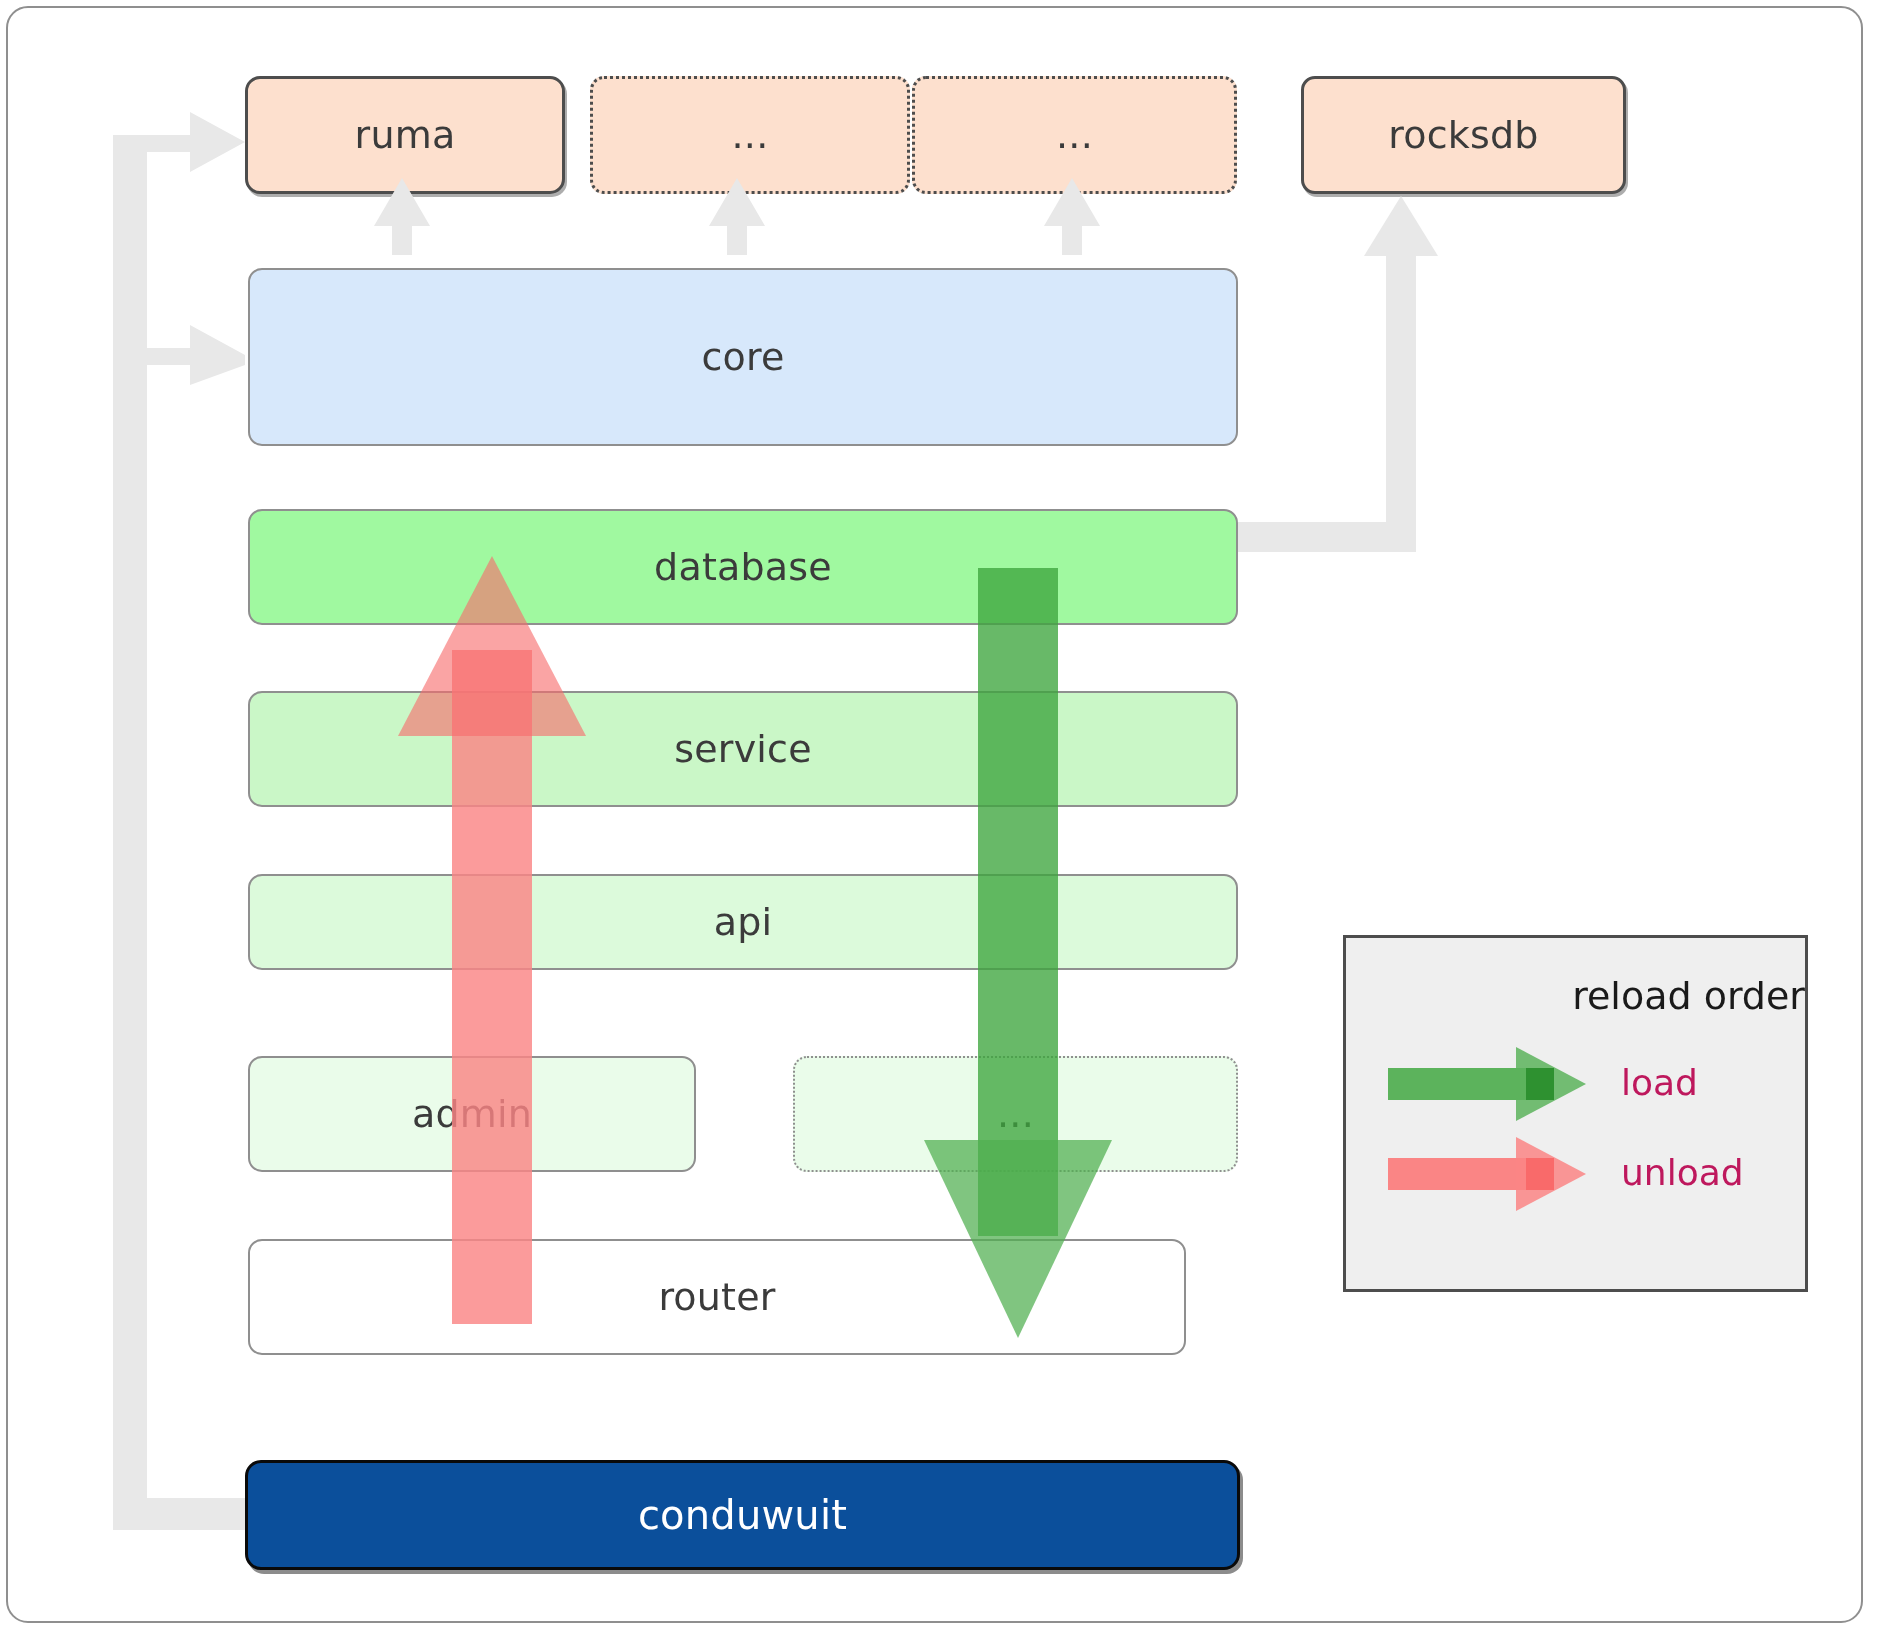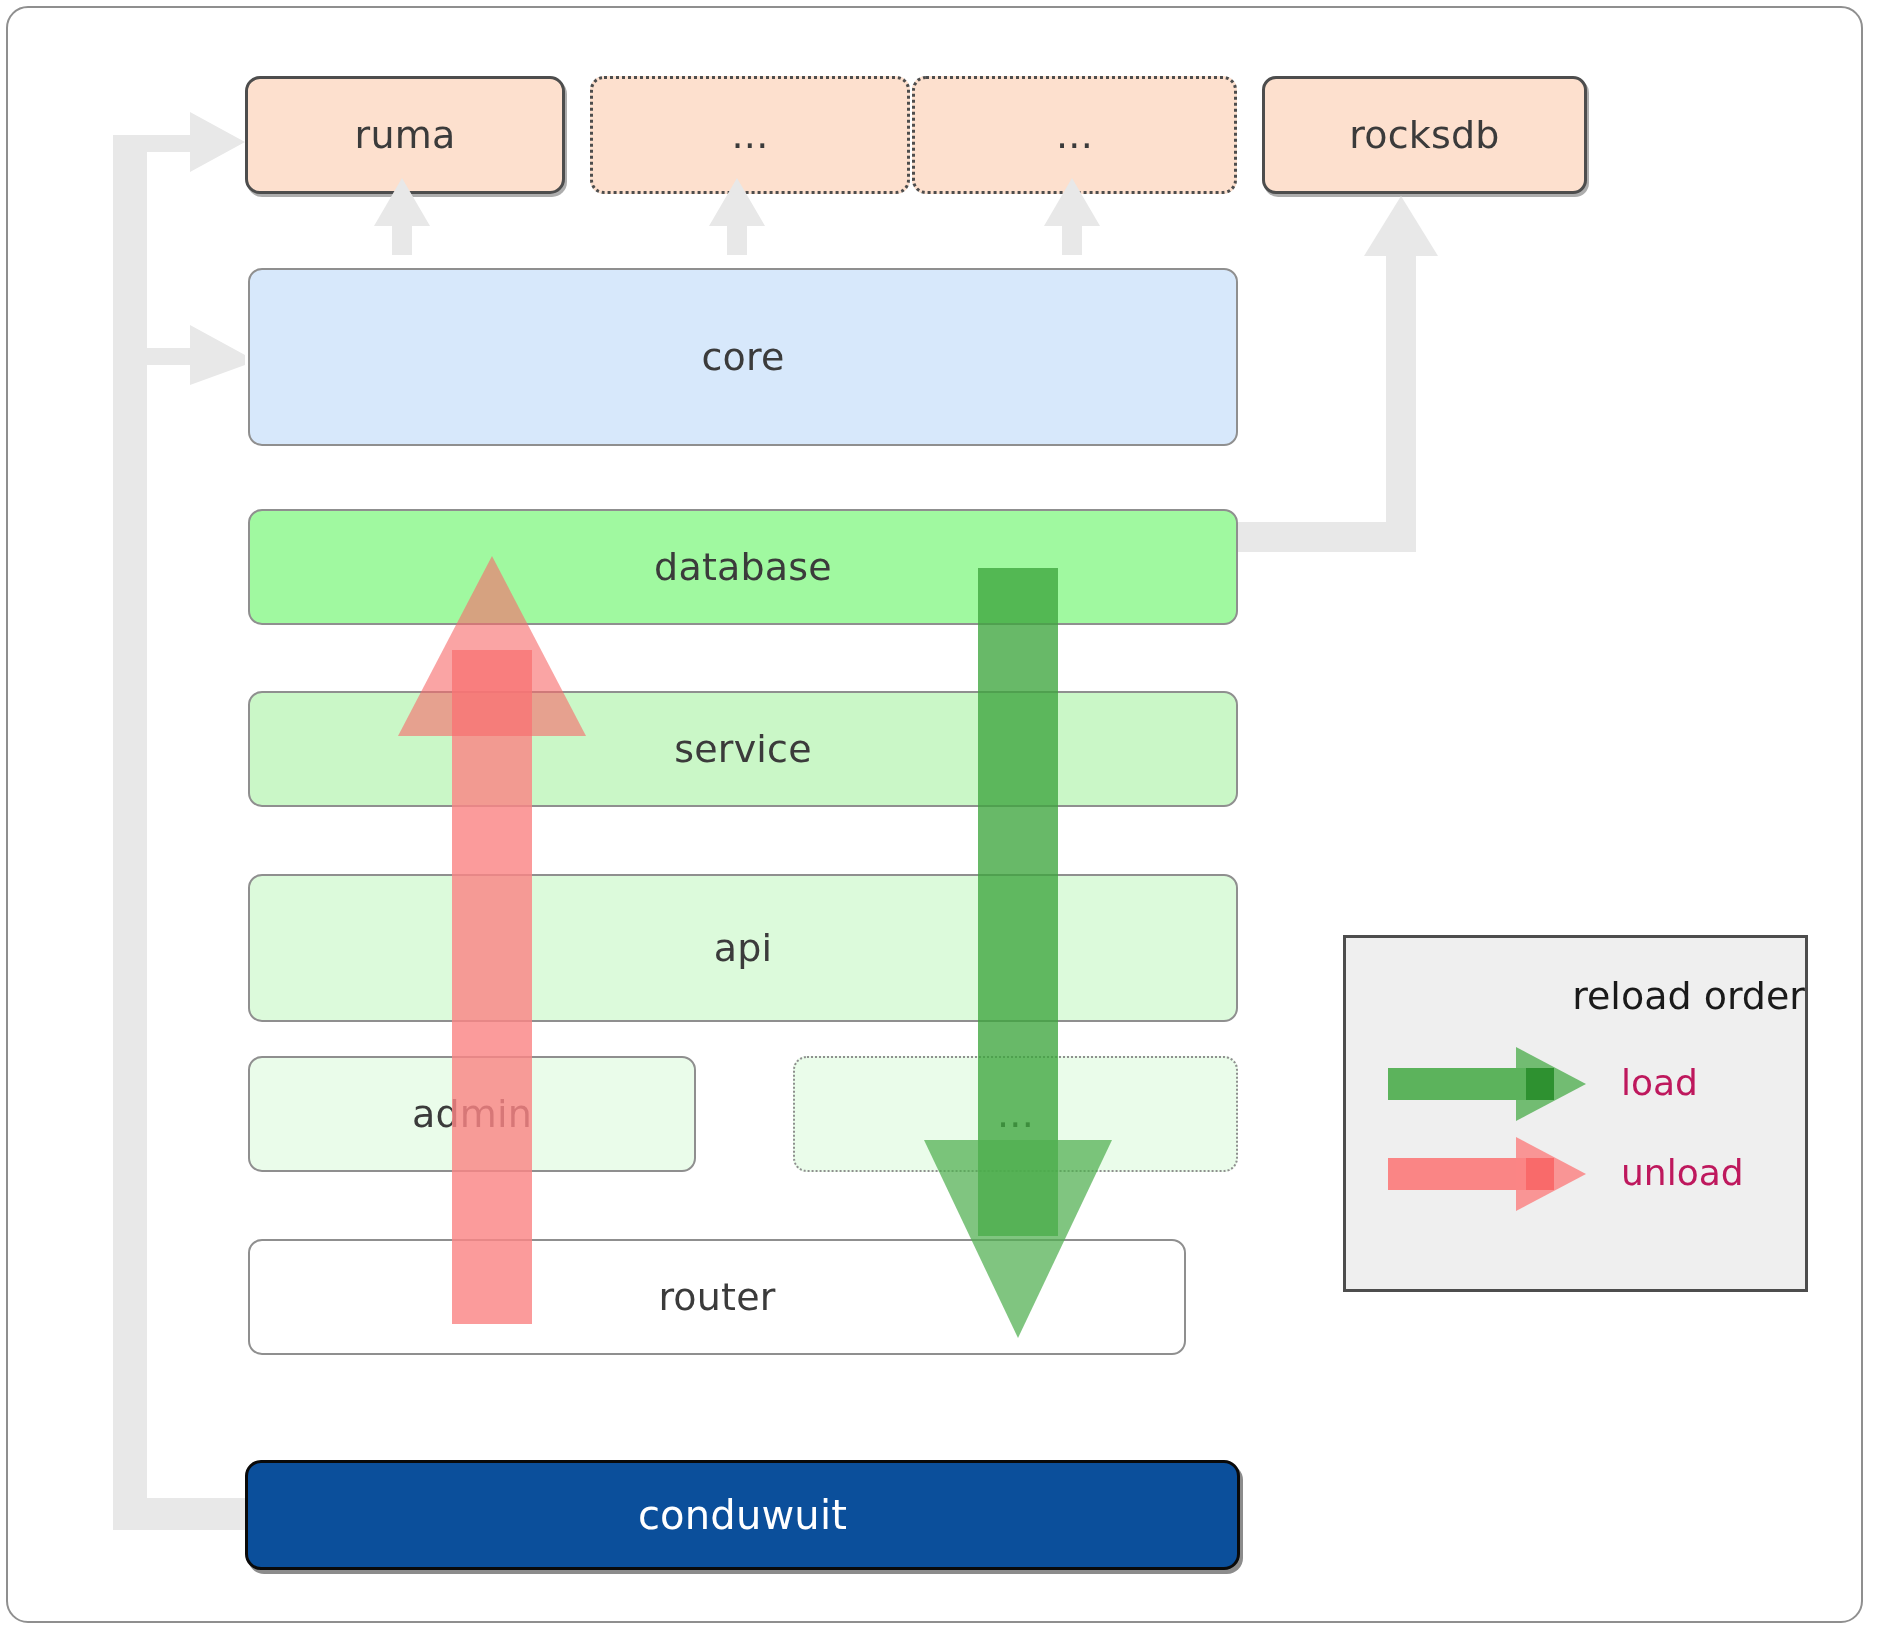--- a/index.html
+++ b/index.html
@@ -133,35 +133,35 @@
 
   <div class="node dep" style="left:245px; top:76px; width:320px; height:118px;border-radius:15px;">
     <span class="lbl">ruma</span>
   </div>
   <div class="node dep dotted" style="left:590px; top:76px; width:320px; height:118px;">
     <span class="lbl">...</span>
   </div>
   <div class="node dep dotted" style="left:912px; top:76px; width:325px; height:118px;">
     <span class="lbl">...</span>
   </div>
-  <div class="node dep" style="left:1262px; top:76px; width:325px; height:118px;">
+  <div class="node dep" style="left:1301px; top:76px; width:325px; height:118px;">
     <span class="lbl">rocksdb</span>
   </div>
 
   <div class="node core" style="left:248px; top:268px; width:990px; height:178px;">
     <span class="lbl">core</span>
   </div>
 
   <div class="node lvl-service" style="left:248px; top:691px; width:990px; height:116px;">
     <span class="lbl">service</span>
   </div>
   <div class="node lvl-db" style="left:248px; top:509px; width:990px; height:116px;">
     <span class="lbl">database</span>
   </div>
-  <div class="node lvl-api" style="left:248px; top:874px; width:990px; height:148px;">
+  <div class="node lvl-api" style="left:248px; top:874px; width:990px; height:96px;">
     <span class="lbl">api</span>
   </div>
   <div class="node lvl-admin" style="left:248px; top:1056px; width:448px; height:116px;">
     <span class="lbl">admin</span>
   </div>
   <div class="node lvl-dots" style="left:793px; top:1056px; width:445px; height:116px;">
     <span class="lbl">...</span>
   </div>
   <div class="node lvl-router" style="left:248px; top:1239px; width:938px; height:116px;">
     <span class="lbl">router</span>

